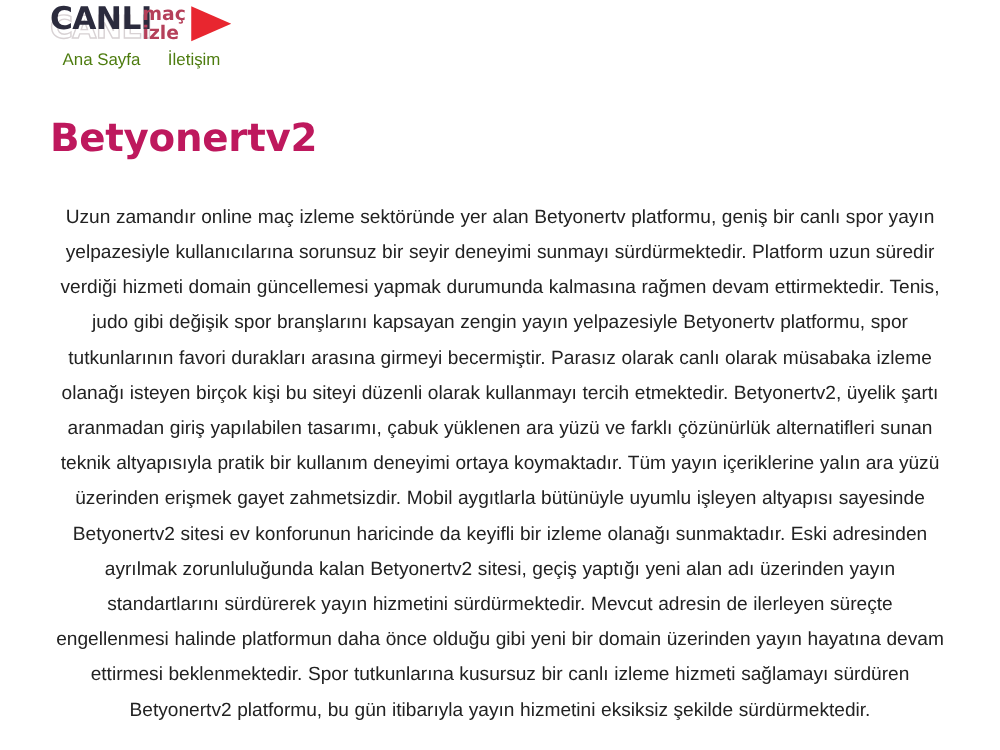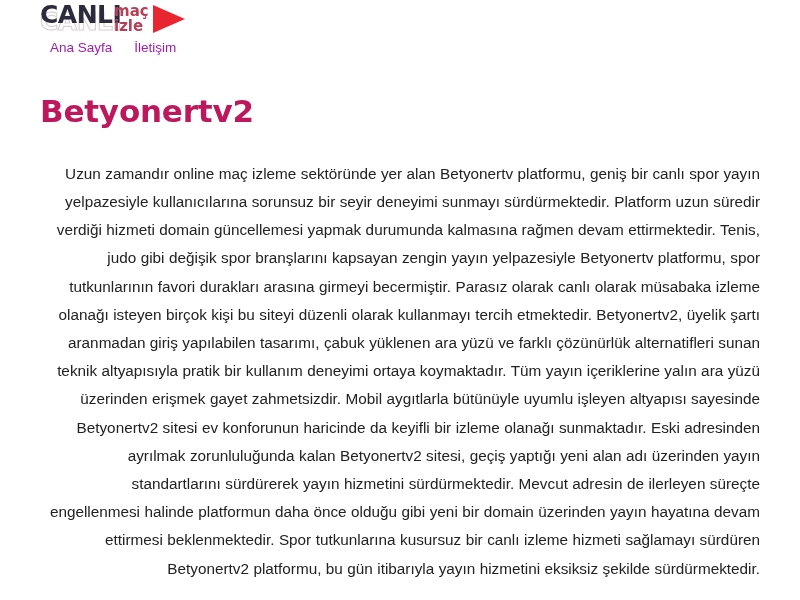--- a/index.html
+++ b/index.html
@@ -44,21 +44,21 @@
 
   
   .main-nav {
     padding: 4px 0 0 10px;
     display: flex;
     align-items: center;
     gap: 22px;
     font-size: 13.5px;
   }
   .nav-link {
-    color: #a21caf;
+    color: #4d7c0f;
     text-decoration: none;
     line-height: 1.2;
     white-space: nowrap;
     cursor: pointer;
   }
 
   
   .content {
     padding: 38px 40px 0 40px;
     box-sizing: border-box;
@@ -72,21 +72,21 @@
     color: #be185d;
     margin: 0 0 30px 0;
     letter-spacing: -0.2px;
   }
 
   .article-text {
     font-size: 15.3px;
     line-height: 28.2px;
     color: #222222;
     margin: 0;
-    text-align: right;
+    text-align: center;
     max-width: 722px;
     word-spacing: 0.2px;
   }
 </style>
 </head>
 <body>
 
 <div class="page">
 
   <header class="site-header">

